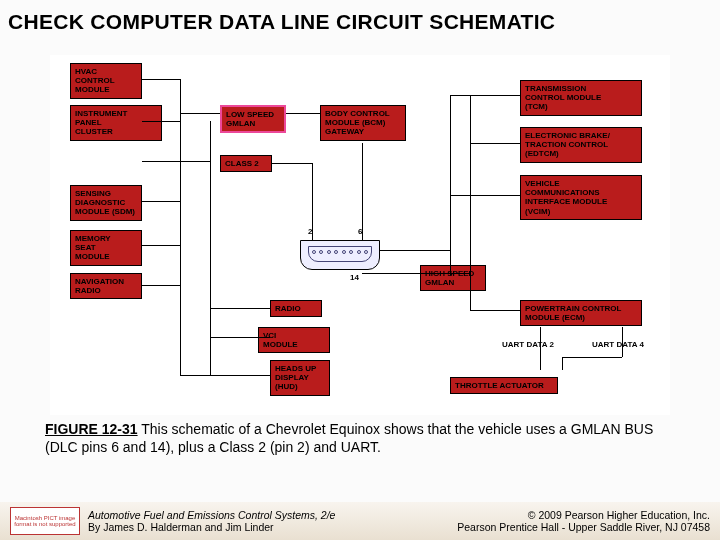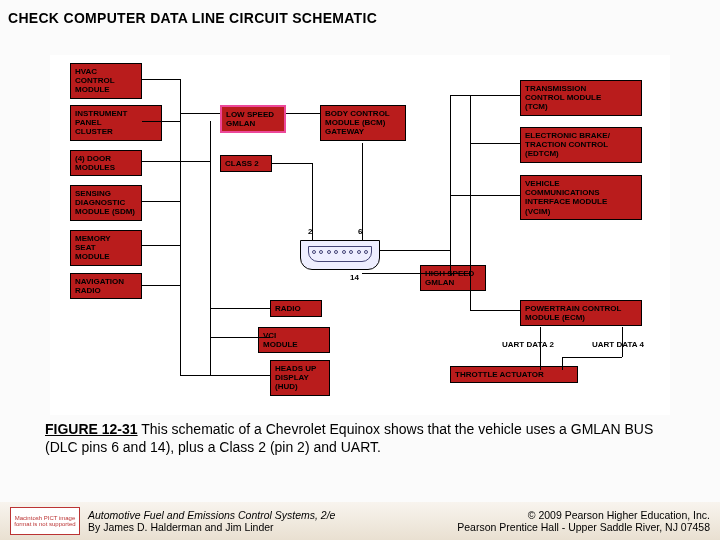--- a/index.html
+++ b/index.html
@@ -1,17 +1,17 @@
 <!DOCTYPE html>
 <html><head>
 <meta charset="utf-8">
 <style>
   * { box-sizing: border-box; margin: 0; padding: 0; }
   body { width: 720px; height: 540px; font-family: Arial, Helvetica, sans-serif; background: #fbfbfb; position: relative; overflow: hidden; }
-  .title { font-size: 14px; font-weight: bold; padding: 10px 8px 4px 8px; letter-spacing: 0.3px; }
+  .title { font-size: 21px; font-weight: bold; padding: 10px 8px 4px 8px; letter-spacing: 0.3px; }
   .diagram { position: absolute; left: 50px; top: 55px; width: 620px; height: 360px; background: #fff; }
   .node { position: absolute; border: 1px solid #000; background: #b91c1c; font-size: 8px; font-weight: bold; line-height: 1.15; padding: 3px 4px; text-align: left; }
   .label { position: absolute; font-size: 8px; font-weight: bold; background: #fff; padding: 0 2px; }
   .pin { position: absolute; font-size: 8px; font-weight: bold; }
   .conn { position: absolute; }
   .vline { width: 1px; background: #000; }
   .hline { height: 1px; background: #000; }
   .caption { position: absolute; left: 45px; top: 420px; width: 620px; font-size: 14px; line-height: 1.3; }
   .caption .fig { font-weight: bold; text-decoration: underline; }
   .footer { position: absolute; left: 0; bottom: 0; width: 720px; height: 38px; background: linear-gradient(#f8f4ee,#e9e0d1); display: flex; align-items: center; justify-content: space-between; padding: 0 10px 0 10px; font-size: 10.5px; }
@@ -27,21 +27,20 @@
 </style>
 </head>
 <body>
 
 <div class="title">CHECK COMPUTER DATA LINE CIRCUIT SCHEMATIC</div>
 
 <div class="diagram">
 
   <div class="node" style="left:20px;top:8px;width:72px;">HVAC<br>CONTROL<br>MODULE</div>
   <div class="node" style="left:20px;top:50px;width:92px;">INSTRUMENT<br>PANEL<br>CLUSTER</div>
-  <div class="node" style="left:20px;top:95px;width:72px;">(4) DOOR<br>MODULES</div>
   <div class="node" style="left:20px;top:130px;width:72px;">SENSING<br>DIAGNOSTIC<br>MODULE (SDM)</div>
   <div class="node" style="left:20px;top:175px;width:72px;">MEMORY<br>SEAT<br>MODULE</div>
   <div class="node" style="left:20px;top:218px;width:72px;">NAVIGATION<br>RADIO</div>
 
   <div class="node" style="left:170px;top:50px;width:66px;border:2px solid #ec4899;">LOW SPEED<br>GMLAN</div>
   <div class="node" style="left:170px;top:100px;width:52px;">CLASS 2</div>
 
   <div class="node" style="left:270px;top:50px;width:86px;">BODY CONTROL<br>MODULE (BCM)<br>GATEWAY</div>
 
   <div class="dlc">
@@ -69,21 +68,21 @@
   <div class="node" style="left:370px;top:210px;width:66px;">HIGH SPEED<br>GMLAN</div>
 
   <div class="node" style="left:470px;top:25px;width:122px;">TRANSMISSION<br>CONTROL MODULE<br>(TCM)</div>
   <div class="node" style="left:470px;top:72px;width:122px;">ELECTRONIC BRAKE/<br>TRACTION CONTROL<br>(EDTCM)</div>
   <div class="node" style="left:470px;top:120px;width:122px;">VEHICLE<br>COMMUNICATIONS<br>INTERFACE MODULE<br>(VCIM)</div>
   <div class="node" style="left:470px;top:245px;width:122px;">POWERTRAIN CONTROL<br>MODULE (ECM)</div>
 
   <div class="label" style="left:450px;top:285px;">UART DATA 2</div>
   <div class="label" style="left:540px;top:285px;">UART DATA 4</div>
 
-  <div class="node" style="left:400px;top:311px;width:128px;">THROTTLE ACTUATOR</div>
+  <div class="node" style="left:400px;top:322px;width:108px;">THROTTLE ACTUATOR</div>
 
   <div class="conn hline" style="left:92px;top:24px;width:38px;"></div>
   <div class="conn hline" style="left:92px;top:66px;width:38px;"></div>
   <div class="conn hline" style="left:92px;top:106px;width:68px;"></div>
   <div class="conn hline" style="left:92px;top:146px;width:38px;"></div>
   <div class="conn hline" style="left:92px;top:190px;width:38px;"></div>
   <div class="conn hline" style="left:92px;top:230px;width:38px;"></div>
   <div class="conn vline" style="left:130px;top:24px;height:296px;"></div>
   <div class="conn vline" style="left:160px;top:66px;height:254px;"></div>
 

